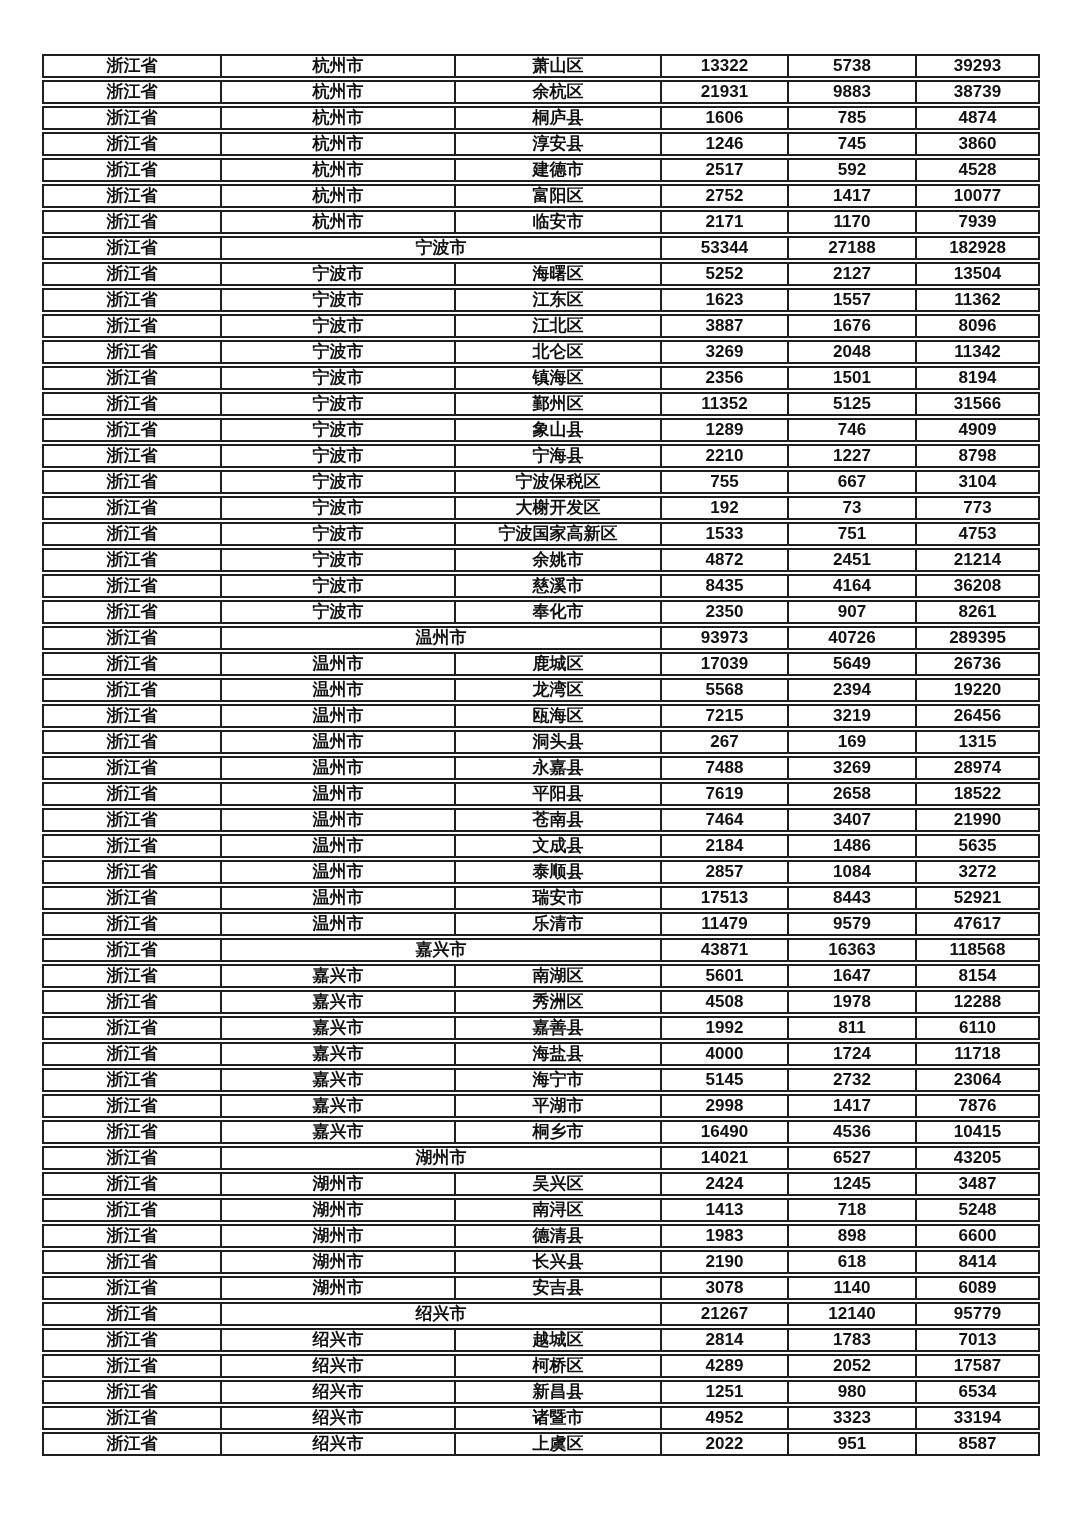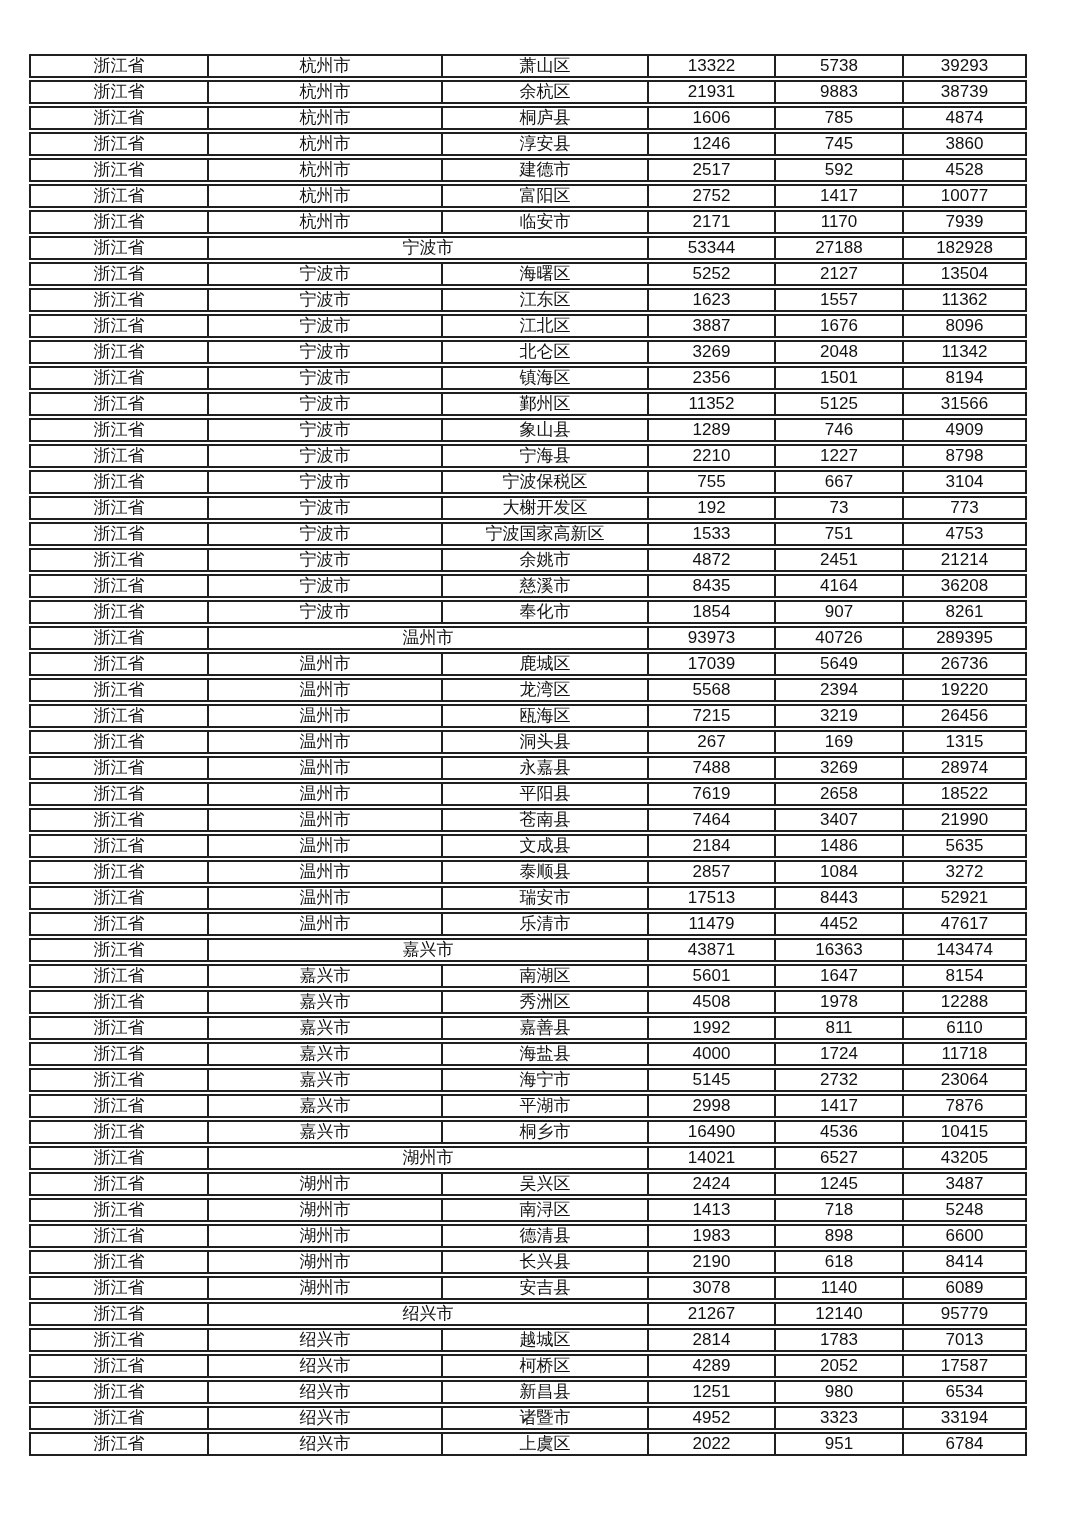--- a/index.html
+++ b/index.html
@@ -9,22 +9,23 @@
   }
   body {
     width: 1080px;
     height: 1528px;
     position: relative;
     font-family: "Liberation Sans", "DejaVu Sans", sans-serif;
     color: #111111;
   }
   .table-wrap {
     position: absolute;
-    left: 29px;
+    left: 42px;
     top: 52px;
+    font-weight: bold;
   }
   table.region-table {
     border-collapse: separate;
     border-spacing: 0 2px;
     table-layout: fixed;
     width: 998px;
   }
   table.region-table td {
     height: 20px;
     padding: 0 2px;
@@ -227,21 +228,21 @@
           <td>宁波市</td>
           <td>慈溪市</td>
           <td>8435</td>
           <td>4164</td>
           <td>36208</td>
         </tr>
         <tr>
           <td>浙江省</td>
           <td>宁波市</td>
           <td>奉化市</td>
-          <td>1854</td>
+          <td>2350</td>
           <td>907</td>
           <td>8261</td>
         </tr>
         <tr>
           <td>浙江省</td>
           <td colspan="2">温州市</td>
           <td>93973</td>
           <td>40726</td>
           <td>289395</td>
         </tr>
@@ -323,29 +324,29 @@
           <td>瑞安市</td>
           <td>17513</td>
           <td>8443</td>
           <td>52921</td>
         </tr>
         <tr>
           <td>浙江省</td>
           <td>温州市</td>
           <td>乐清市</td>
           <td>11479</td>
-          <td>4452</td>
+          <td>9579</td>
           <td>47617</td>
         </tr>
         <tr>
           <td>浙江省</td>
           <td colspan="2">嘉兴市</td>
           <td>43871</td>
           <td>16363</td>
-          <td>143474</td>
+          <td>118568</td>
         </tr>
         <tr>
           <td>浙江省</td>
           <td>嘉兴市</td>
           <td>南湖区</td>
           <td>5601</td>
           <td>1647</td>
           <td>8154</td>
         </tr>
         <tr>
@@ -481,17 +482,17 @@
           <td>4952</td>
           <td>3323</td>
           <td>33194</td>
         </tr>
         <tr>
           <td>浙江省</td>
           <td>绍兴市</td>
           <td>上虞区</td>
           <td>2022</td>
           <td>951</td>
-          <td>6784</td>
+          <td>8587</td>
         </tr>
       </tbody>
   </table>
 </div>
 
 </body></html>

